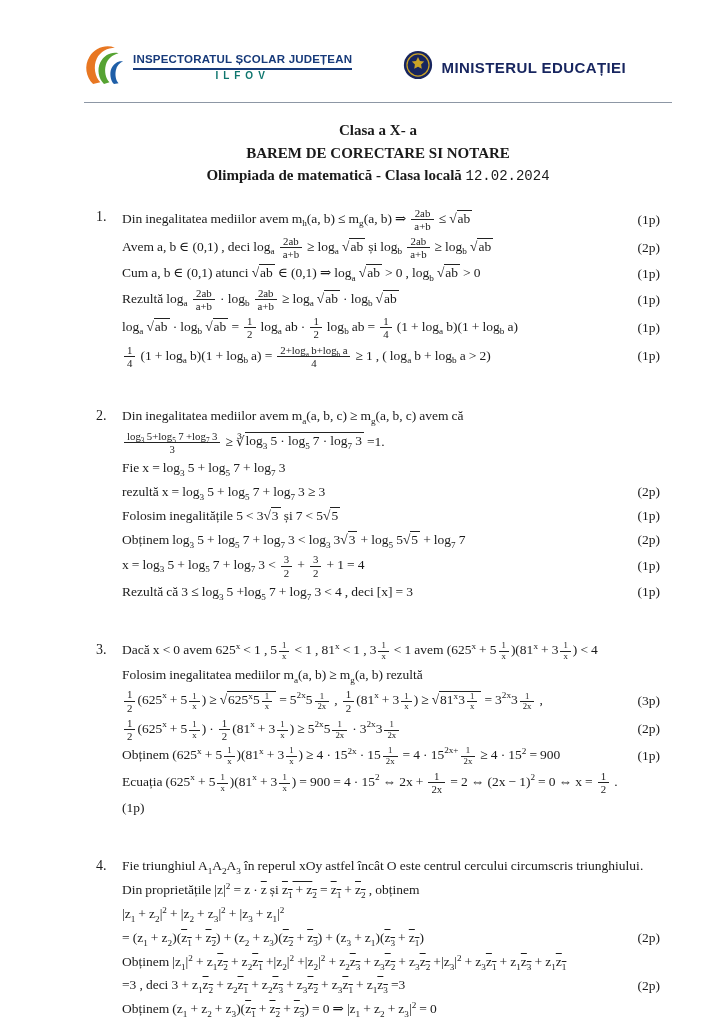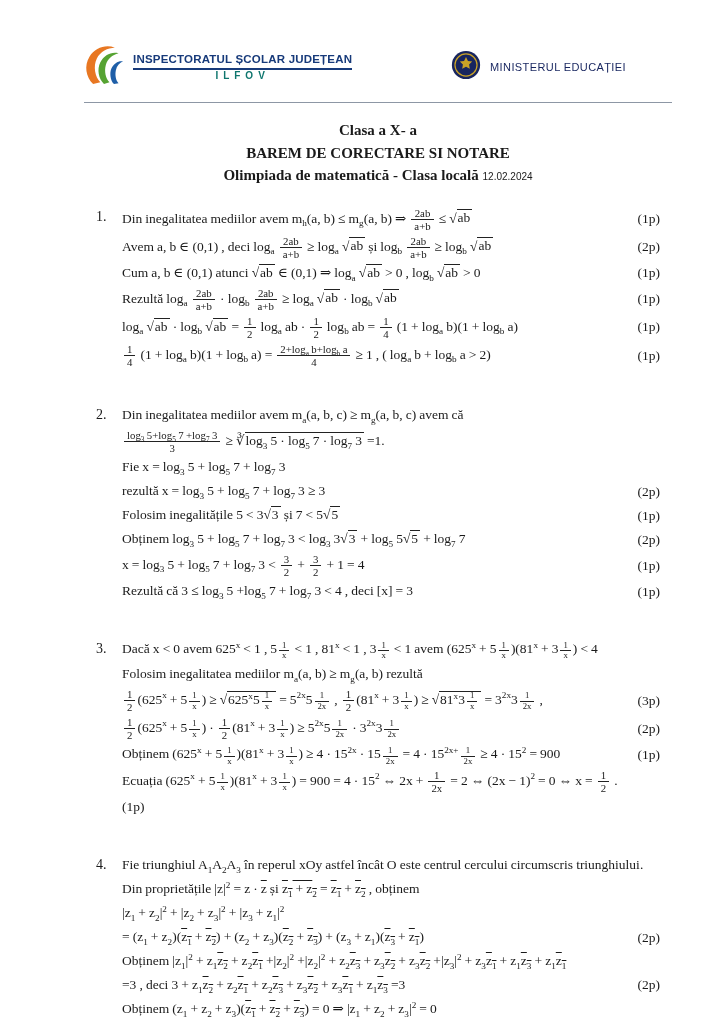--- a/index.html
+++ b/index.html
@@ -7,26 +7,26 @@
   body{font-family:"Liberation Serif","DejaVu Serif",serif;color:#1a1a1a}
   .page{width:724px;min-height:1024px;margin:0 auto;background:#fff;padding:42px 64px 40px 96px;position:relative}
 
   
   .header{display:flex;align-items:center;justify-content:space-between;margin:0 24px 0 -12px}
   .logo-left{display:flex;align-items:center;gap:9px}
   .isj-text{display:flex;flex-direction:column}
   .isj-line1{font-family:"Liberation Sans",sans-serif;font-weight:700;font-size:11.5px;letter-spacing:.2px;color:#173a7a;padding-bottom:3px;border-bottom:2px solid #173a7a;white-space:nowrap}
   .isj-line2{font-family:"Liberation Sans",sans-serif;font-weight:700;font-size:10px;letter-spacing:5px;color:#0f766e;text-align:center;padding-top:0}
   .logo-right{display:flex;align-items:center;gap:9px;margin-right:10px}
-  .min-label{font-family:"Liberation Sans",sans-serif;font-weight:400;font-size:11px;color:#17255f;letter-spacing:.4px;white-space:nowrap}
+  .min-label{font-family:"Liberation Sans",sans-serif;font-weight:700;font-size:15px;color:#17255f;letter-spacing:.4px;white-space:nowrap}
   .rule{border:none;border-top:1.3px solid #8d97a5;margin:10px -12px 0 -12px}
 
   
   .titleblock{text-align:center;font-weight:700;font-size:15px;line-height:1.5;margin:16px 0 20px}
-  .titleblock .t3-date{font-family:Liberation Sans, sans-serif;font-weight:400;font-size:10px}
+  .titleblock .t3-date{font-family:Liberation Mono, monospace;font-weight:400;font-size:14px}
 
   
   .problem{display:flex;margin-bottom:34px}
   .problem:last-child{margin-bottom:0}
   .pnum{flex:none;width:26px;font-size:14px;padding-top:2px}
   .pbody{flex:1;min-width:0}
   .line{display:flex;align-items:center;margin-bottom:3px}
   .math{flex:1;min-width:0;font-size:13.5px;line-height:1.55;word-spacing:-.3px}
   .pts{flex:none;width:44px;text-align:right;font-size:13.5px}
 

